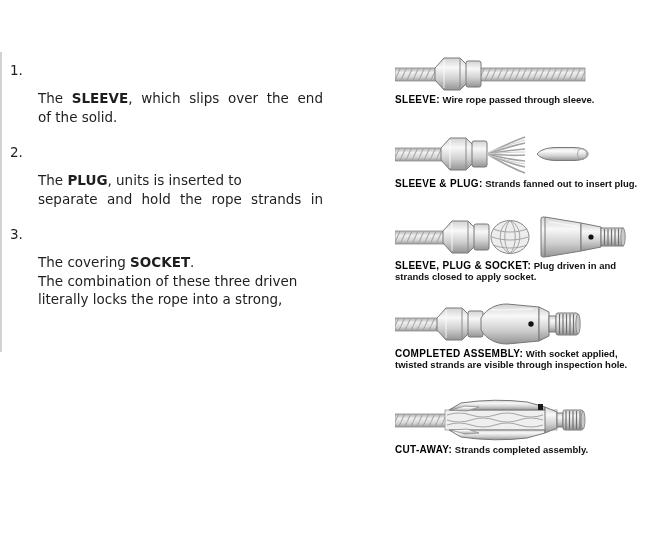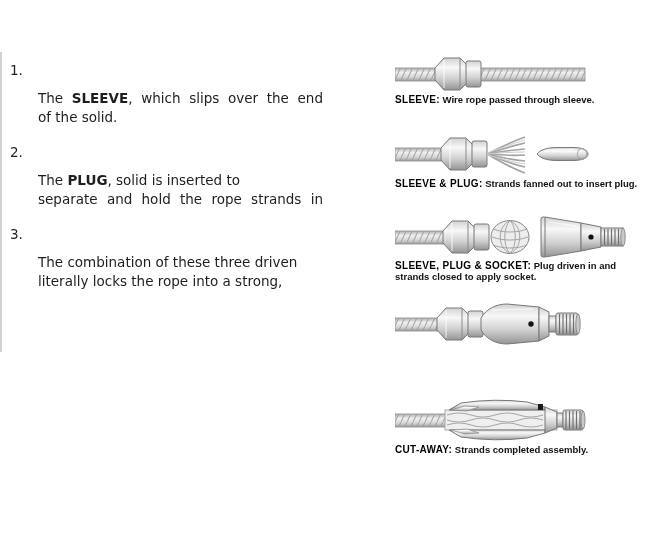--- a/index.html
+++ b/index.html
@@ -76,28 +76,29 @@
     <div class="num">1.</div>
     <div class="lines">
       <div class="line jl"><span>The </span><span class="bd">SLEEVE</span><span>, which slips over the end</span></div>
       <div class="line"><span>of the solid.</span></div>
     </div>
   </div>
 
   <div class="item">
     <div class="num">2.</div>
     <div class="lines">
-      <div class="line"><span>The </span><span class="bd">PLUG</span><span>, solid is inserted to</span></div>
+      <div class="line"><span>The </span><span class="bd">PLUG</span><span>, units is inserted to</span></div>
       <div class="line jl"><span>separate and hold the rope strands in</span></div>
     </div>
   </div>
 
   <div class="item">
     <div class="num">3.</div>
     <div class="lines">
+      <div class="line"><span>The covering </span><span class="bd">SOCKET</span><span>.</span></div>
       <div class="line"><span>The combination of these three driven</span></div>
       <div class="line"><span>literally locks the rope into a strong,</span></div>
     </div>
   </div>
 
 </div>
 
 <figure id="fig1">
   <svg width="192" height="40" viewBox="0 0 192 40">
     <rect x="0" y="14" width="190" height="13" fill="url(#gRope)" stroke="#8c8c8c" stroke-width="0.8"></rect>
@@ -185,20 +186,21 @@
       <line x1="164.5" y1="14" x2="164.5" y2="34"></line>
       <line x1="168" y1="14" x2="168" y2="34"></line>
       <line x1="171.5" y1="14" x2="171.5" y2="34"></line>
       <line x1="175" y1="14" x2="175" y2="34"></line>
       <line x1="178.5" y1="14" x2="178.5" y2="34"></line>
     </g>
     <ellipse cx="183" cy="24" rx="2.2" ry="10" fill="#c9c9c9" stroke="#787878" stroke-width="0.8"></ellipse>
     <circle cx="136" cy="24" r="2.7" fill="#111111"></circle>
     <path d="M96,10 L138,9" stroke="#ffffff" stroke-width="1.8" opacity="0.5" fill="none"></path>
   </svg>
+  <figcaption class="cap"><span class="capLabel">COMPLETED ASSEMBLY:</span> <span class="capText">With socket applied, twisted strands are visible through inspection hole.</span></figcaption>
 </figure>
 
 <figure id="fig5">
   <svg width="200" height="48" viewBox="0 0 200 48">
     <rect x="0" y="18" width="54" height="13" fill="url(#gRope)" stroke="#8c8c8c" stroke-width="0.8"></rect>
     <rect x="0" y="18" width="54" height="13" fill="url(#pRope)" opacity="0.85"></rect>
     <rect x="50" y="14" width="112" height="20" fill="#efefef" stroke="#9a9a9a" stroke-width="0.8"></rect>
     <g stroke="#a8a8a8" stroke-width="1.1" fill="none">
       <path d="M52,19 q12,-4 24,0 q12,4 24,0 q12,-4 24,0 q12,4 24,0"></path>
       <path d="M52,24 q12,4 24,0 q12,-4 24,0 q12,4 24,0 q12,-4 24,0"></path>

